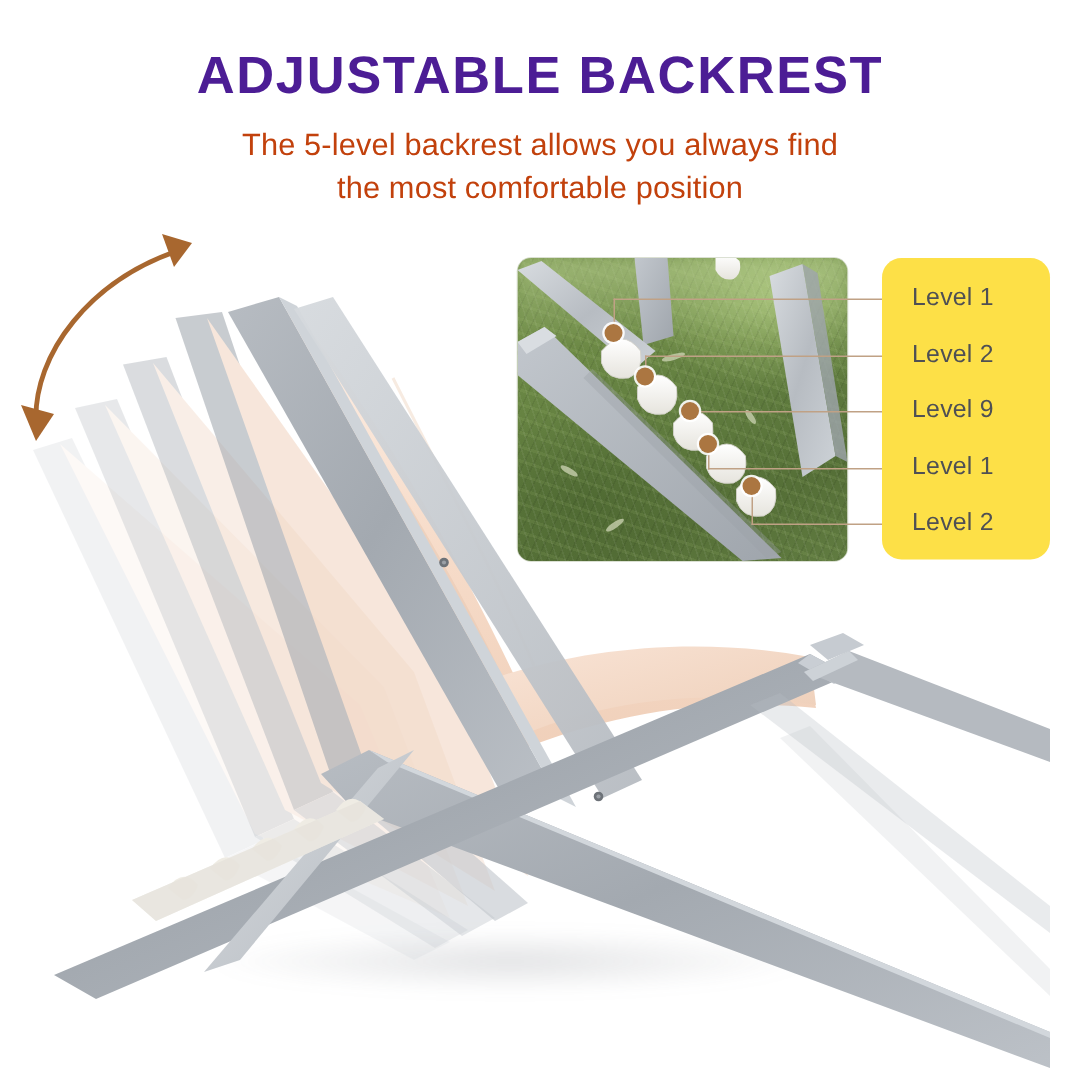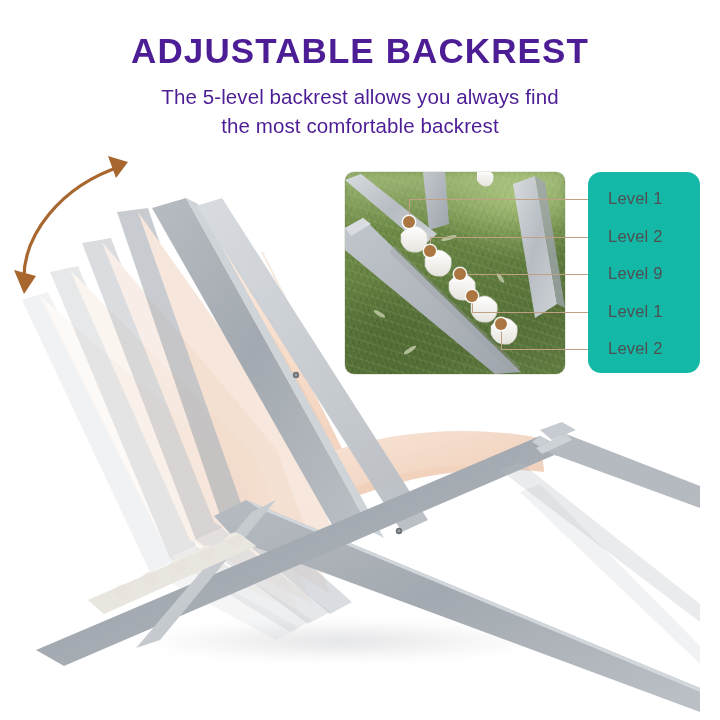--- a/index.html
+++ b/index.html
@@ -14,21 +14,21 @@
 
   
   #headline{
     position:absolute;left:0;top:32px;width:720px;text-align:center;
     font-size:35px;font-weight:bold;letter-spacing:1.1px;
     color:#4c1d95;line-height:1.1;
     white-space:nowrap;
   }
   #subtitle{
     position:absolute;left:110px;top:82px;width:500px;text-align:center;
-    font-size:20.5px;font-weight:300;color:#4c1d95;line-height:1.42;
+    font-size:20.5px;font-weight:300;color:#c2410c;line-height:1.42;
     letter-spacing:.1px;
   }
   #subtitle .l{display:block;}
 
   
   #inset{
     position:absolute;left:345px;top:172px;width:220px;height:202px;
     border-radius:9px;overflow:hidden;
     background:
       radial-gradient(ellipse 60% 45% at 78% 12%, rgba(168,196,120,.85), rgba(168,196,120,0) 70%),
@@ -49,21 +49,21 @@
   #inset .blurtop{
     position:absolute;left:0;top:0;width:100%;height:58px;
     background:linear-gradient(180deg,rgba(190,212,150,.55),rgba(190,212,150,0));
     filter:blur(5px);
   }
   #inset .leaf{position:absolute;background:#cfd6b6;opacity:.75;border-radius:40% 60% 45% 55%;}
 
   
   #labelpanel{
     position:absolute;left:588px;top:172px;width:112px;height:201px;
-    background:#14b8a6;border-radius:13px;
+    background:#fde047;border-radius:13px;
   }
   .level-label{
     position:absolute;left:20px;width:92px;
     font-size:16.5px;font-weight:400;color:#4f5054;
     letter-spacing:.2px;white-space:nowrap;
   }
 
   
   .leader{position:absolute;background:#c0a185;height:1.4px;}
   .leader-v{position:absolute;background:#c0a185;width:1.4px;}
@@ -86,21 +86,21 @@
 </style>
 </head>
 <body>
 
 <div id="stage">
 
   <div id="headline">ADJUSTABLE BACKREST</div>
 
   <div id="subtitle">
     <span class="l">The 5-level backrest allows you always find</span>
-    <span class="l">the most comfortable backrest</span>
+    <span class="l">the most comfortable position</span>
   </div>
 
   <div id="chair">
     <div id="groundshadow"></div>
     <svg width="720" height="720" viewBox="0 0 720 720" style="position:absolute;left:0;top:0;">
       <defs>
         <linearGradient id="gFrame" x1="0" y1="0" x2="1" y2="1">
           <stop offset="0" stop-color="#b7bcc2"></stop>
           <stop offset=".45" stop-color="#a3a9b0"></stop>
           <stop offset="1" stop-color="#bcc1c7"></stop>

